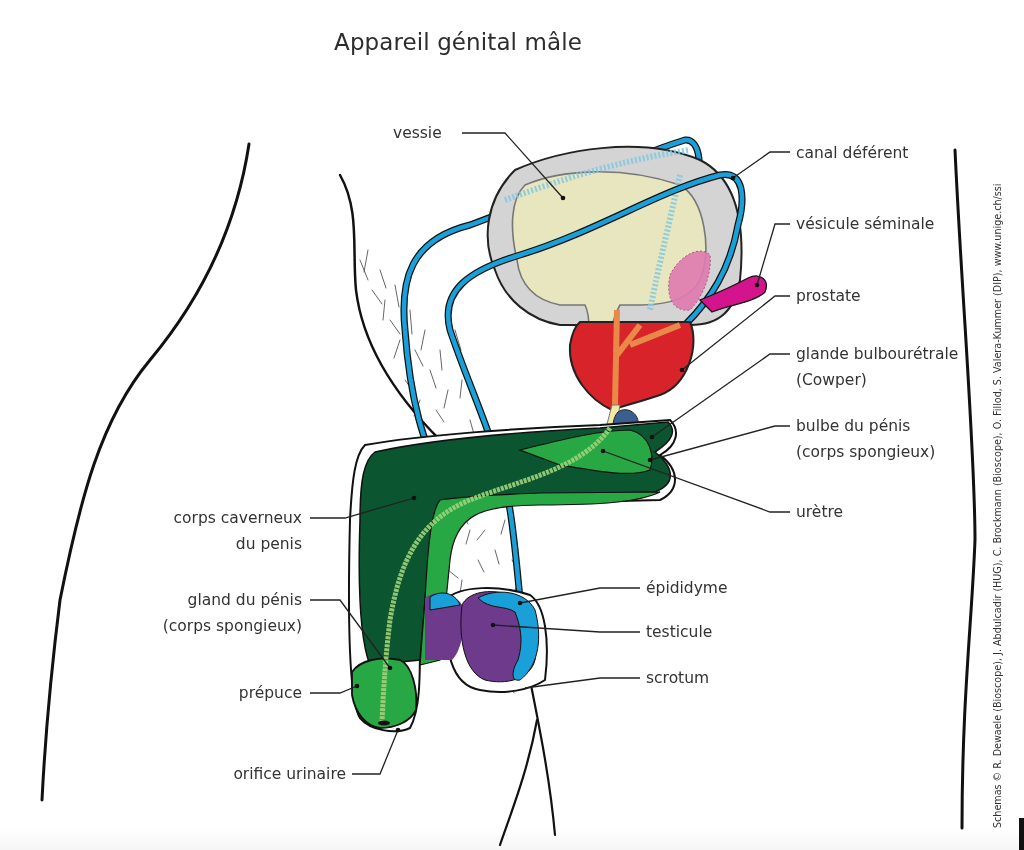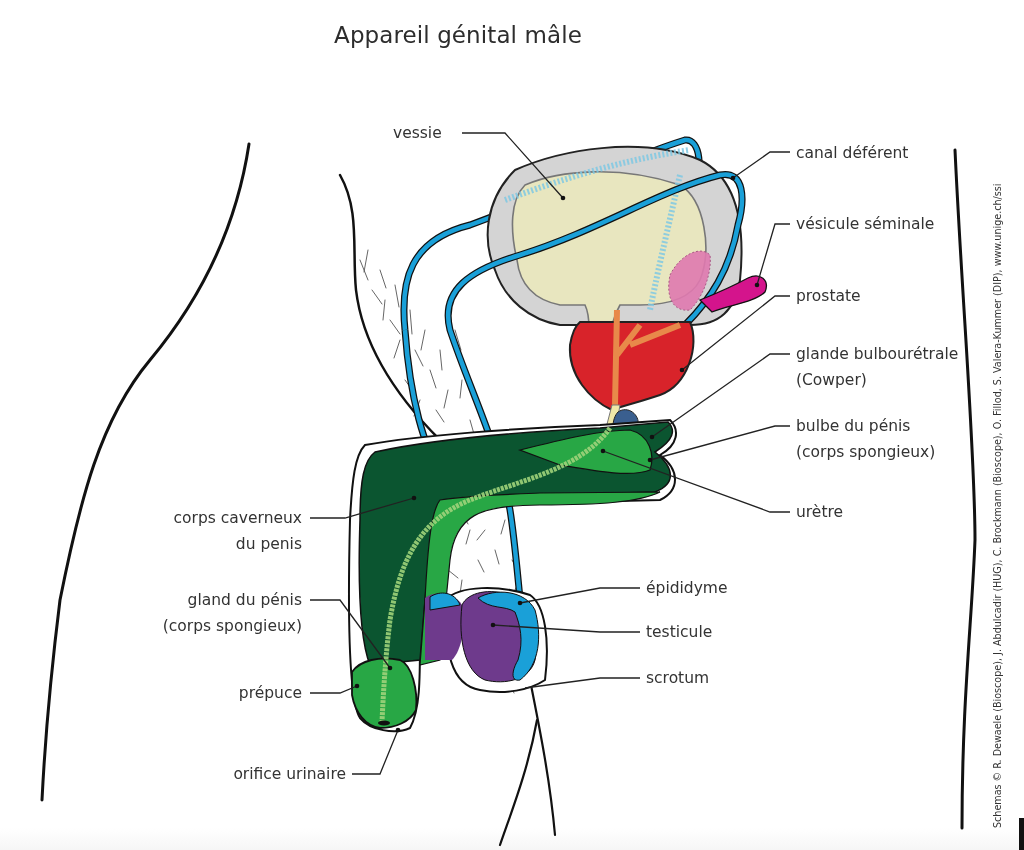--- a/index.html
+++ b/index.html
@@ -1,18 +1,18 @@
 <!DOCTYPE html>
 <html><head>
 <meta charset="utf-8">
 <style>
   html, body { margin: 0; padding: 0; background: #ffffff; }
   body { width: 1024px; height: 850px; position: relative; overflow: hidden; font-family: "DejaVu Sans", sans-serif; }
   .bottom-fade { position: absolute; left: 0; top: 828px; width: 1024px; height: 22px; background: linear-gradient(#ffffff, #f6f6f6); }
-  #title { position: absolute; left: 0; width: 916px; top: 22px; text-align: center; font-size: 23px; color: #2d2d2d; letter-spacing: 0.1px; }
+  #title { position: absolute; left: 0; width: 916px; top: 29px; text-align: center; font-size: 23px; color: #2d2d2d; letter-spacing: 0.1px; }
   svg#art { position: absolute; left: 0; top: 0; }
   .lbl { font-family: "DejaVu Sans", sans-serif; font-size: 15.5px; fill: #333333; }
   .credit { font-family: "DejaVu Sans", sans-serif; font-size: 9.6px; fill: #333333; }
   .leader { fill: none; stroke: #222; stroke-width: 1.3; }
   .dot { fill: #111; }
   .hair { stroke: #555; stroke-width: 0.9; fill: none; stroke-linecap: round; }
 </style>
 </head>
 <body>
 

